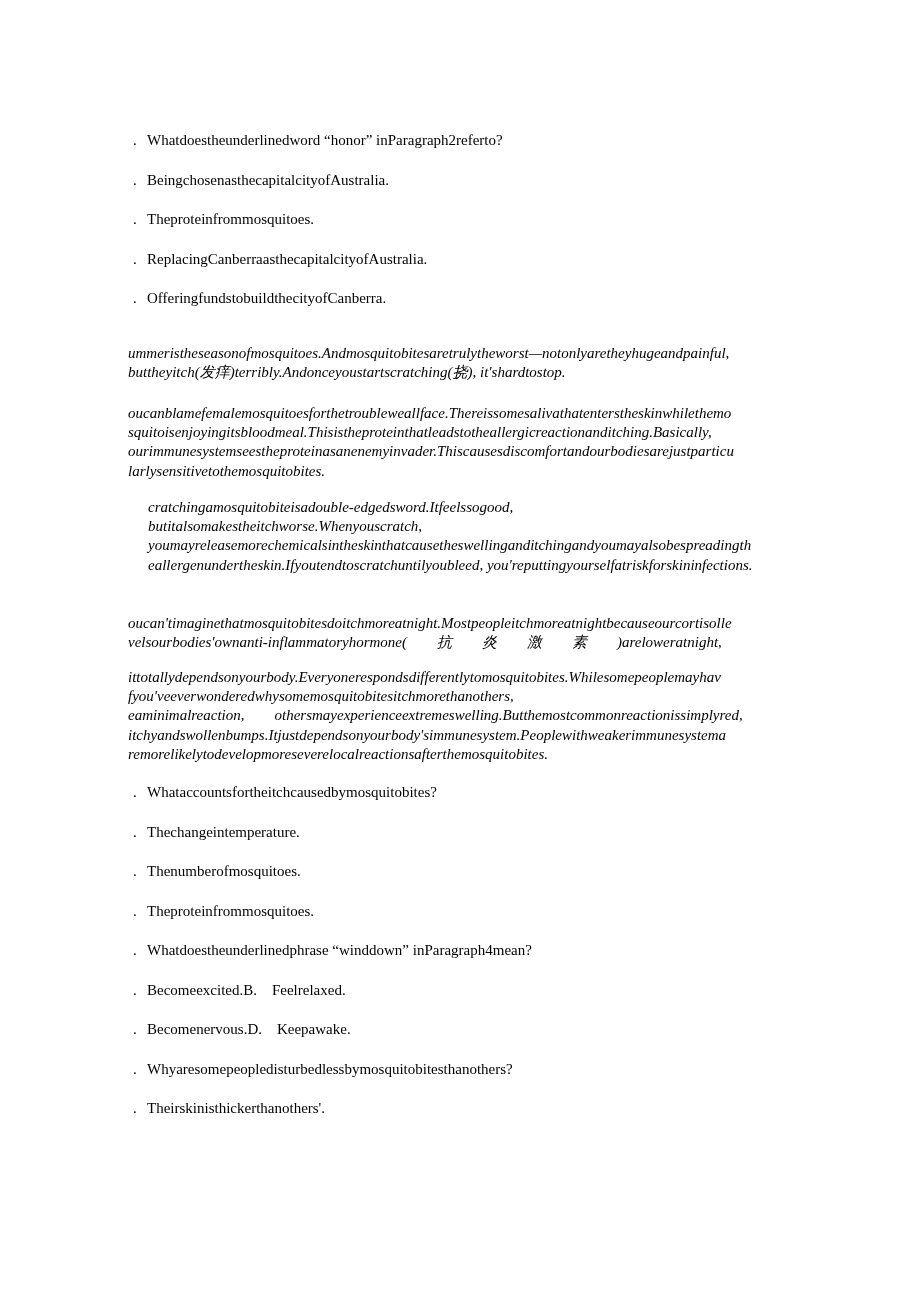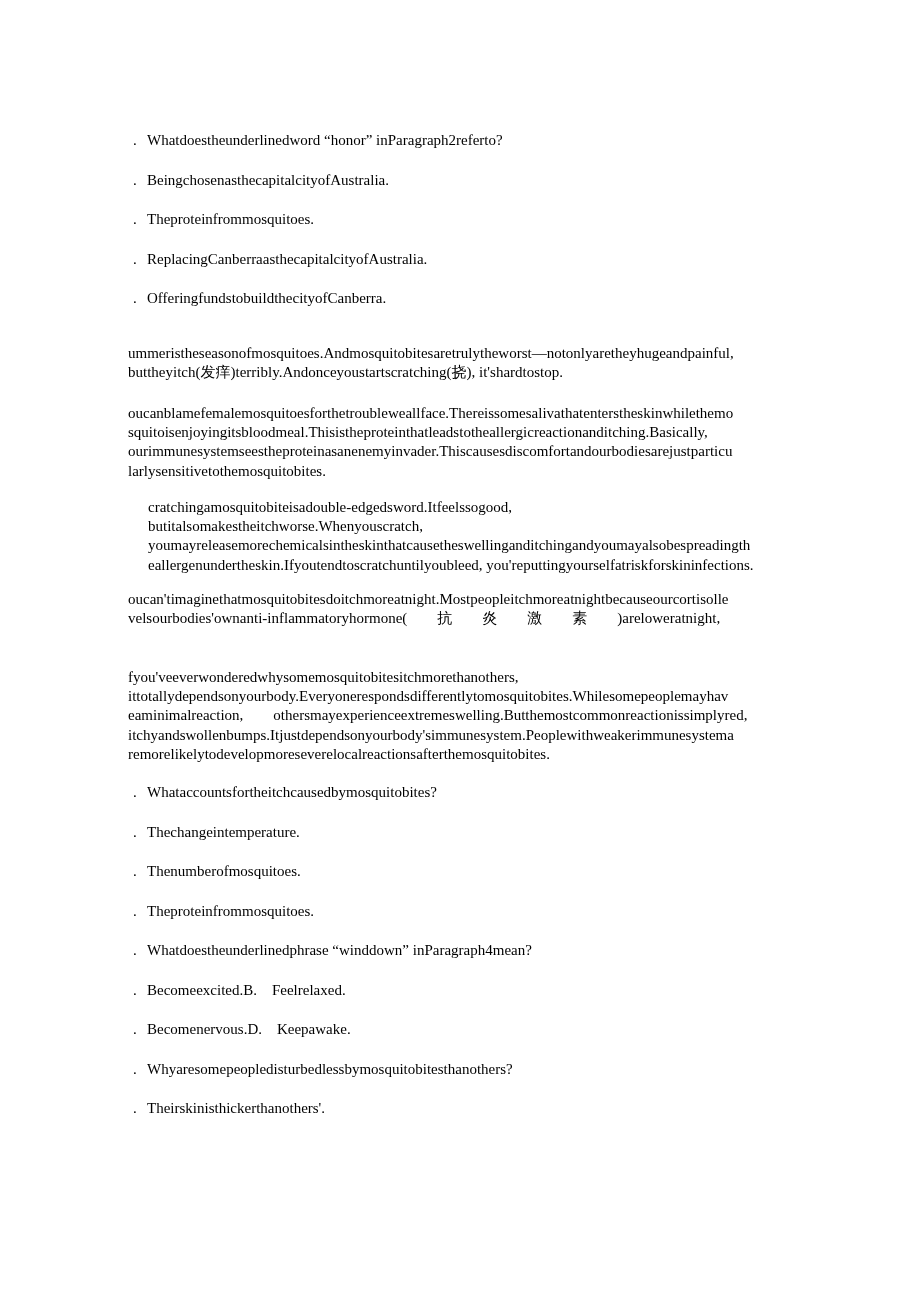--- a/index.html
+++ b/index.html
@@ -11,20 +11,21 @@
     overflow: hidden;
     font-family: "Liberation Serif", "DejaVu Serif", serif;
     font-size: 15px;
     color: #000000;
     border-radius: 21px;
   }
   .para {
     position: absolute;
     left: 128px;
     width: 680px;
+    font-style: italic;
   }
   .line {
     white-space: pre;
     line-height: 19.2px;
     height: 19.2px;
   }
   .qblock {
     position: absolute;
     left: 133px;
     width: 680px;
@@ -67,28 +68,28 @@
     <div class="line">larlysensitivetothemosquitobites.</div>
   </div>
 
   <div class="para" style="top:498px;margin-left:20px;">
     <div class="line">cratchingamosquitobiteisadouble-edgedsword.Itfeelssogood,</div>
     <div class="line">butitalsomakestheitchworse.Whenyouscratch,</div>
     <div class="line">youmayreleasemorechemicalsintheskinthatcausetheswellinganditchingandyoumayalsobespreadingth</div>
     <div class="line">eallergenundertheskin.Ifyoutendtoscratchuntilyoubleed, you'reputtingyourselfatriskforskininfections.</div>
   </div>
 
-  <div class="para" style="top:590px;">
+  <div class="para" style="top:614px;">
     <div class="line">oucan'timaginethatmosquitobitesdoitchmoreatnight.Mostpeopleitchmoreatnightbecauseourcortisolle</div>
     <div class="line">velsourbodies'ownanti-inflammatoryhormone(        抗        炎        激        素        )areloweratnight,</div>
   </div>
 
   <div class="para" style="top:668px;">
+    <div class="line">ittotallydependsonyourbody.Everyonerespondsdifferentlytomosquitobites.Whilesomepeoplemayhav</div>
     <div class="line">fyou'veeverwonderedwhysomemosquitobitesitchmorethanothers,</div>
-    <div class="line">ittotallydependsonyourbody.Everyonerespondsdifferentlytomosquitobites.Whilesomepeoplemayhav</div>
     <div class="line">eaminimalreaction,        othersmayexperienceextremeswelling.Butthemostcommonreactionissimplyred,</div>
     <div class="line">itchyandswollenbumps.Itjustdependsonyourbody'simmunesystem.Peoplewithweakerimmunesystema</div>
     <div class="line">remorelikelytodevelopmoreseverelocalreactionsafterthemosquitobites.</div>
   </div>
 
   <div class="qblock" style="top:783px;font-family:Liberation Serif, serif;">
     <div class="q-item"><span class="marker">.</span><span>Whataccountsfortheitchcausedbymosquitobites?</span></div>
     <div class="q-item"><span class="marker">.</span><span>Thechangeintemperature.</span></div>
     <div class="q-item"><span class="marker">.</span><span>Thenumberofmosquitoes.</span></div>
     <div class="q-item"><span class="marker">.</span><span>Theproteinfrommosquitoes.</span></div>

